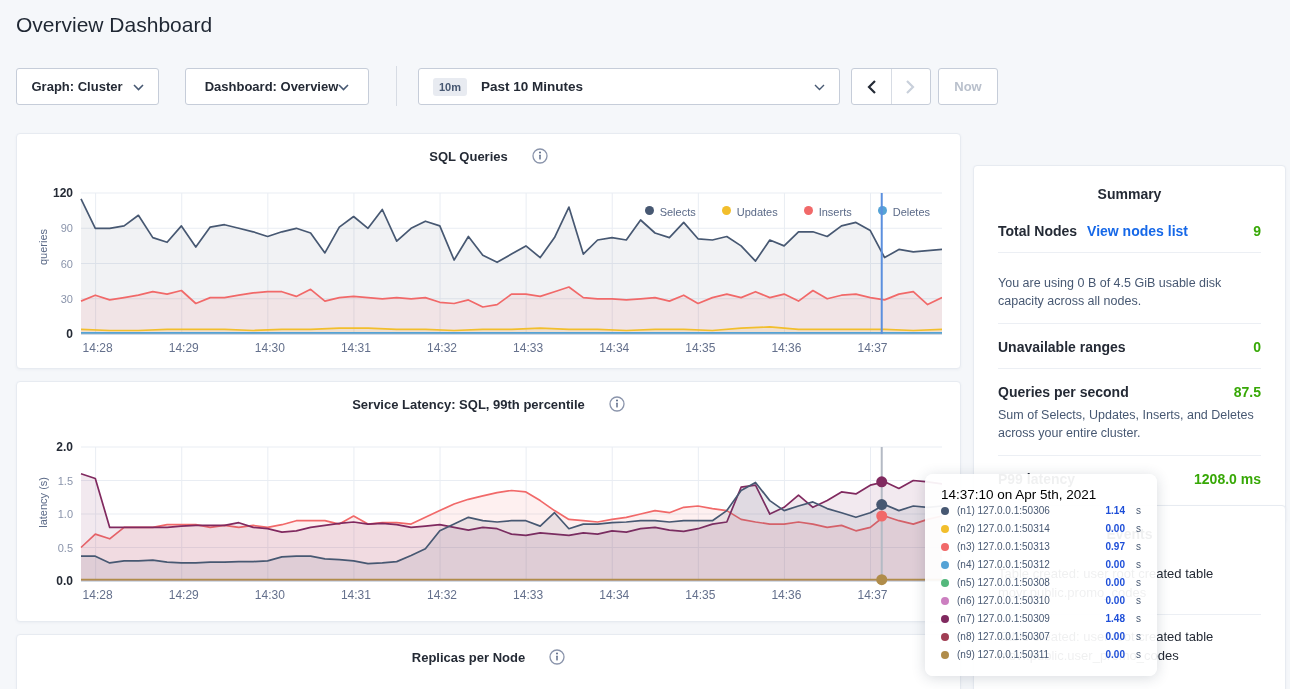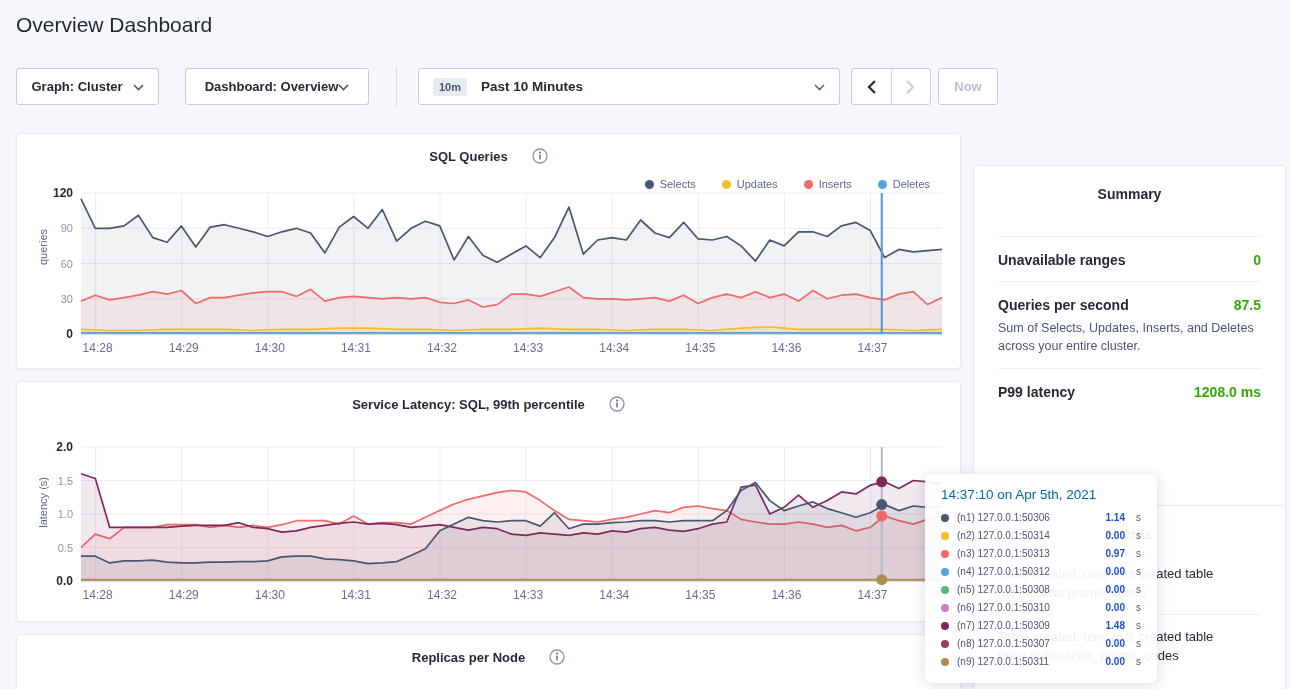--- a/index.html
+++ b/index.html
@@ -33,21 +33,21 @@
   #card-sql      { left:16px; top:133px; width:945px; height:236px; }
   #card-latency  { left:16px; top:381px; width:945px; height:241px; }
   #card-replicas { left:16px; top:634px; width:945px; height:90px; }
   #card-summary  { left:973px; top:133px; width:313px; height:357px;margin-top:32px; }
   #card-events   { left:973px; top:505px; width:313px; height:210px; }
 
   .chart-title { position:absolute; top:14px; left:0; right:0; text-align:center;
                  font-size:13px; font-weight:bold; color:#242a35; display:flex; justify-content:center; align-items:center; gap:24px;}
   .info-icon { display:inline-flex; cursor:pointer; }
   .legend { position:absolute; top:44px; right:30px; display:flex; gap:26px; font-size:11px; color:#5a6987; }
-  .legend-item { display:flex; align-items:center; gap:6px; }
+  .legend-item { display:flex; align-items:flex-start; gap:6px;margin-top:28px; }
   .dot { width:9px; height:9px; border-radius:50%; flex:none; }
   .chart-svg { position:absolute; left:14px; }
   #svg-sql { top:50px; } #svg-latency { top:56px; }
   svg text { font-family:"Liberation Sans", sans-serif; }
   .tick { font-size:11px; fill:#8a94ab; }
   .tick.strong { font-size:12px; font-weight:bold; fill:#242a35; }
   .xtick { font-size:12px; fill:#64708c; }
   .ylab { position:absolute; left:20px; writing-mode:vertical-rl; transform:rotate(180deg);
           font-size:11px; color:#5a6987; }
 
@@ -63,21 +63,21 @@
 
   
   .event-item { margin:0 24px; padding:12px 0; font-size:13px; line-height:19px; color:#242a35; cursor:pointer;}
   .event-item + .event-item { border-top:1px solid #eceff4; }
   #card-events .panel-title { padding-bottom:10px; }
 
   
   .hover-tooltip { position:absolute; left:925px; top:474px; width:232px; z-index:10;
                    background:rgba(255,255,255,0.93); border-radius:8px; padding:13px 16px 12px;
                    box-shadow:0 2px 14px rgba(40,55,80,0.18); }
-  .tt-title { font-size:13.5px; color:#0369a1; margin-bottom:7px; }
+  .tt-title { font-size:13.5px; color:#000000; }
   .tt-row { display:flex; align-items:center; gap:8px; font-size:10px; color:#475872; line-height:18px; }
   .tt-row .dot { width:8px; height:8px; }
   .tt-val { margin-left:auto; font-weight:bold; color:#1d4ed8; }
   .tt-unit { font-weight:normal; color:#475872; margin-left:3px; }
 </style>
 </head>
 <body>
 
 <div class="page">
 
@@ -264,20 +264,28 @@
             <circle cx="8" cy="4.6" r="1" fill="#5a6987"></circle>
             <rect x="7.3" y="6.6" width="1.4" height="5" rx="0.7" fill="#5a6987"></rect>
           </svg>
       </span>
     </div>
   </div>
 
   <div class="card" id="card-summary">
     <div class="panel-title">Summary</div>
     <div class="stat">
+      <div class="stat-row">
+        <span class="stat-label">Total Nodes</span>
+        <a class="stat-link" style="color: rgb(22, 104, 232);">View nodes list</a>
+        <span class="stat-value" style="color: rgb(55, 168, 6);">9</span>
+      </div>
+    </div>
+    <div class="stat">
+      <p class="stat-desc">You are using 0 B of 4.5 GiB usable disk capacity across all nodes.</p>
     </div>
     <div class="stat">
       <div class="stat-row">
         <span class="stat-label">Unavailable ranges</span>
         <span class="stat-value" style="color: rgb(55, 168, 6);">0</span>
       </div>
     </div>
     <div class="stat">
       <div class="stat-row">
         <span class="stat-label">Queries per second</span>

